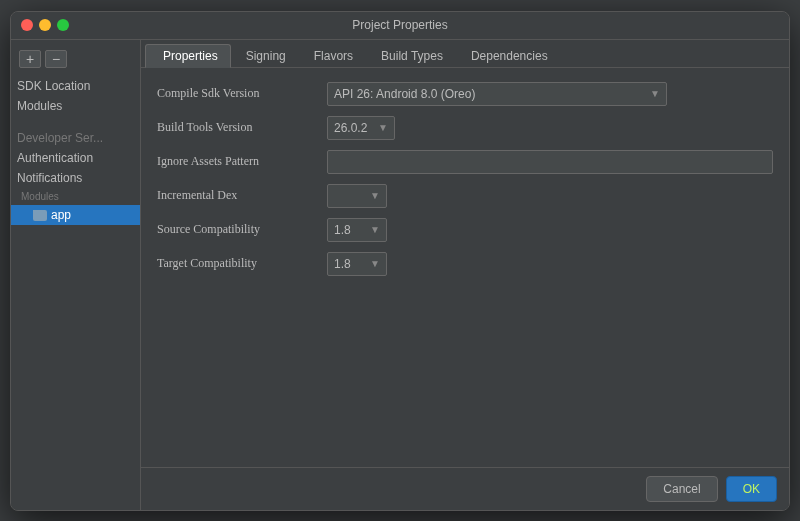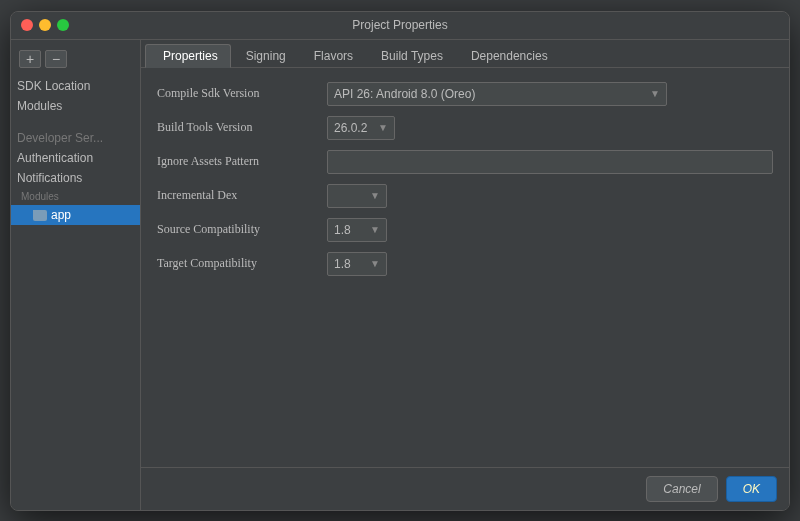--- a/index.html
+++ b/index.html
@@ -277,33 +277,32 @@
     }
 
     .btn {
       padding: 4px 16px;
       border-radius: 4px;
       font-size: 12px;
       cursor: pointer;
       height: 26px;
       display: flex;
       align-items: center;
-      font-style: italic;
     }
 
     .btn-cancel {
       background: #4c5052;
       border: 1px solid #666;
       color: #bbbbbb;
     }
 
     .btn-ok {
       background: #2675bf;
       border: 1px solid #1a5fa0;
-      color: #fef9c3;
+      color: #bef264;
     }
   </style>
 </head>
 <body>
 
 <div class="window">
 
   <div class="title-bar">
     <div class="title-bar-buttons">
       <div class="traffic-light close"></div>

